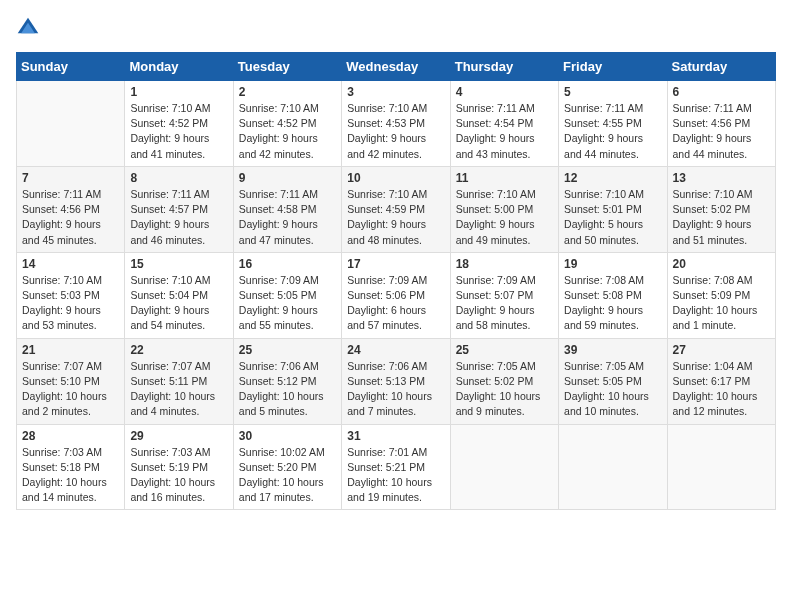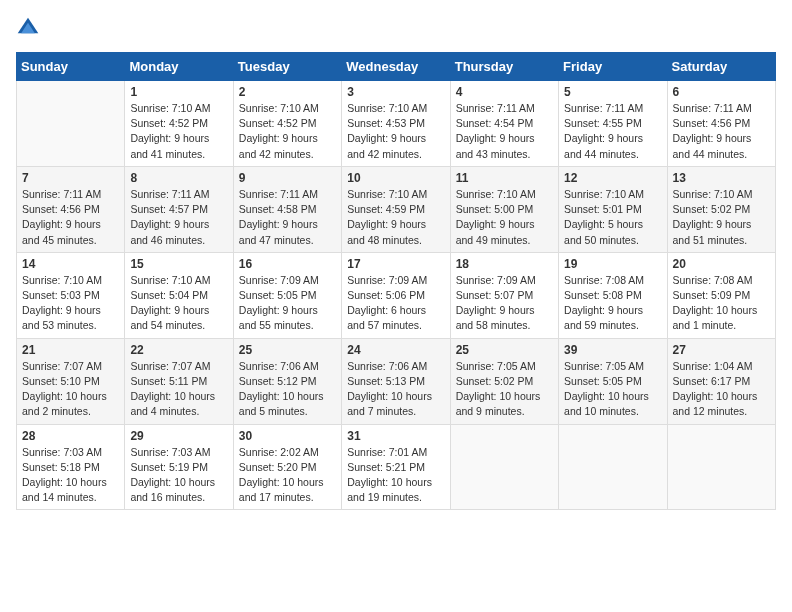--- a/index.html
+++ b/index.html
@@ -356,21 +356,21 @@
           <div class="day-number">29</div>
           <div class="day-info">
             <div>Sunrise: 7:03 AM</div>
             <div>Sunset: 5:19 PM</div>
             <div>Daylight: 10 hours and 16 minutes.</div>
           </div>
         </td>
         <td>
           <div class="day-number">30</div>
           <div class="day-info">
-            <div>Sunrise: 2:02 AM</div>
+            <div>Sunrise: 10:02 AM</div>
             <div>Sunset: 5:20 PM</div>
             <div>Daylight: 10 hours and 17 minutes.</div>
           </div>
         </td>
         <td>
           <div class="day-number">31</div>
           <div class="day-info">
             <div>Sunrise: 7:01 AM</div>
             <div>Sunset: 5:21 PM</div>
             <div>Daylight: 10 hours and 19 minutes.</div>

